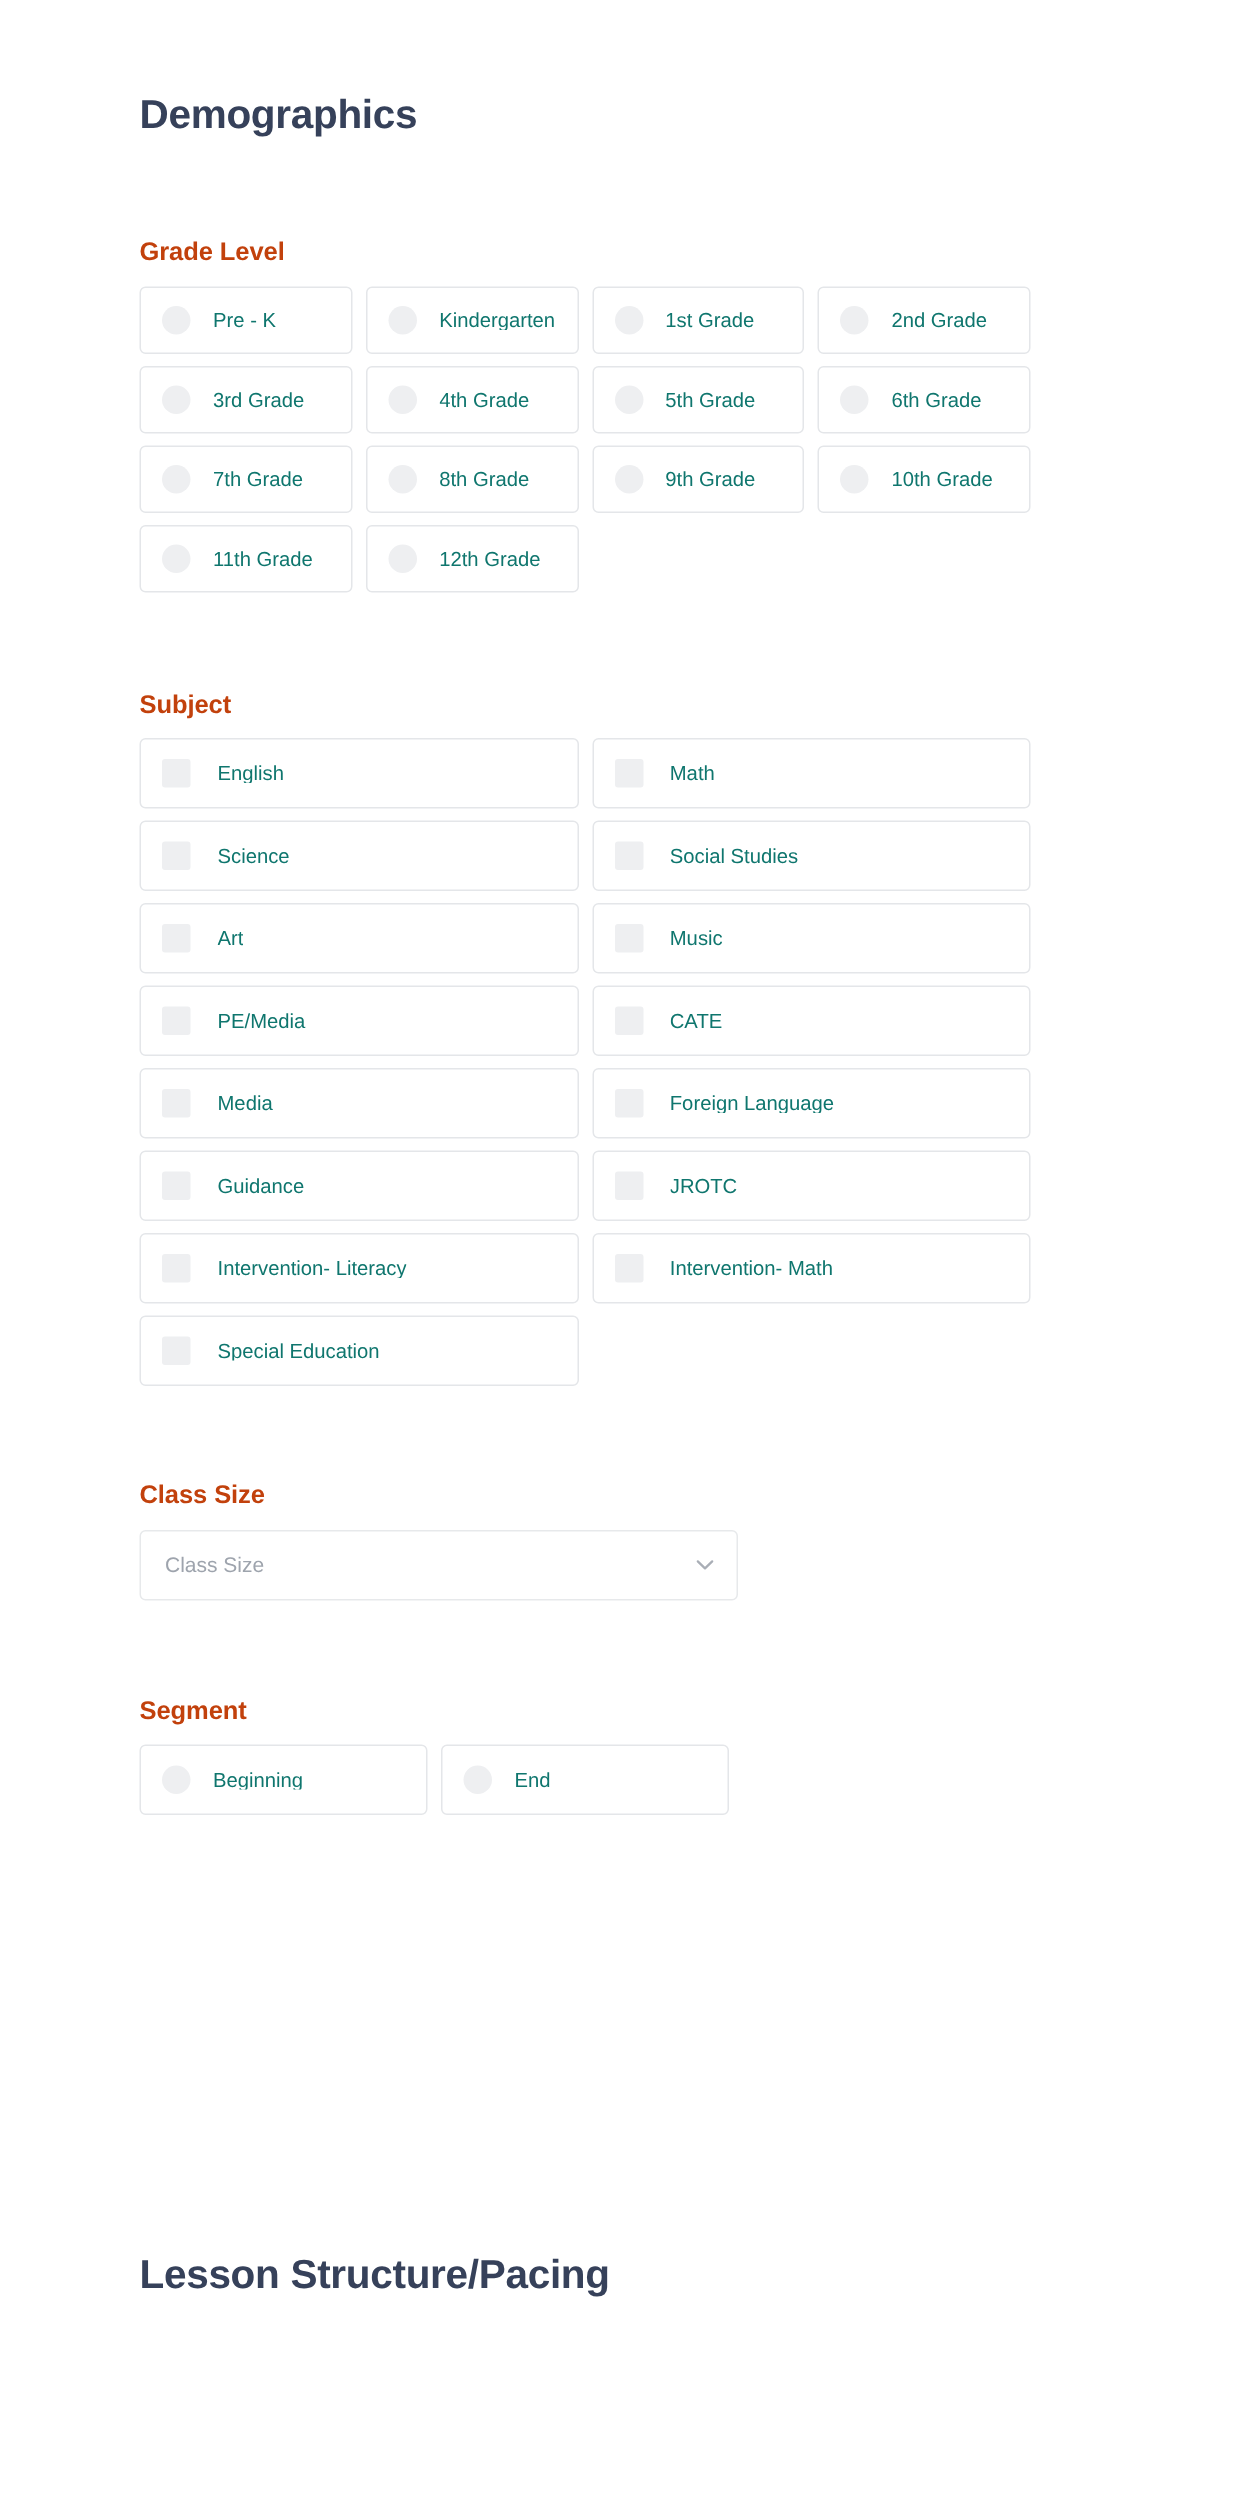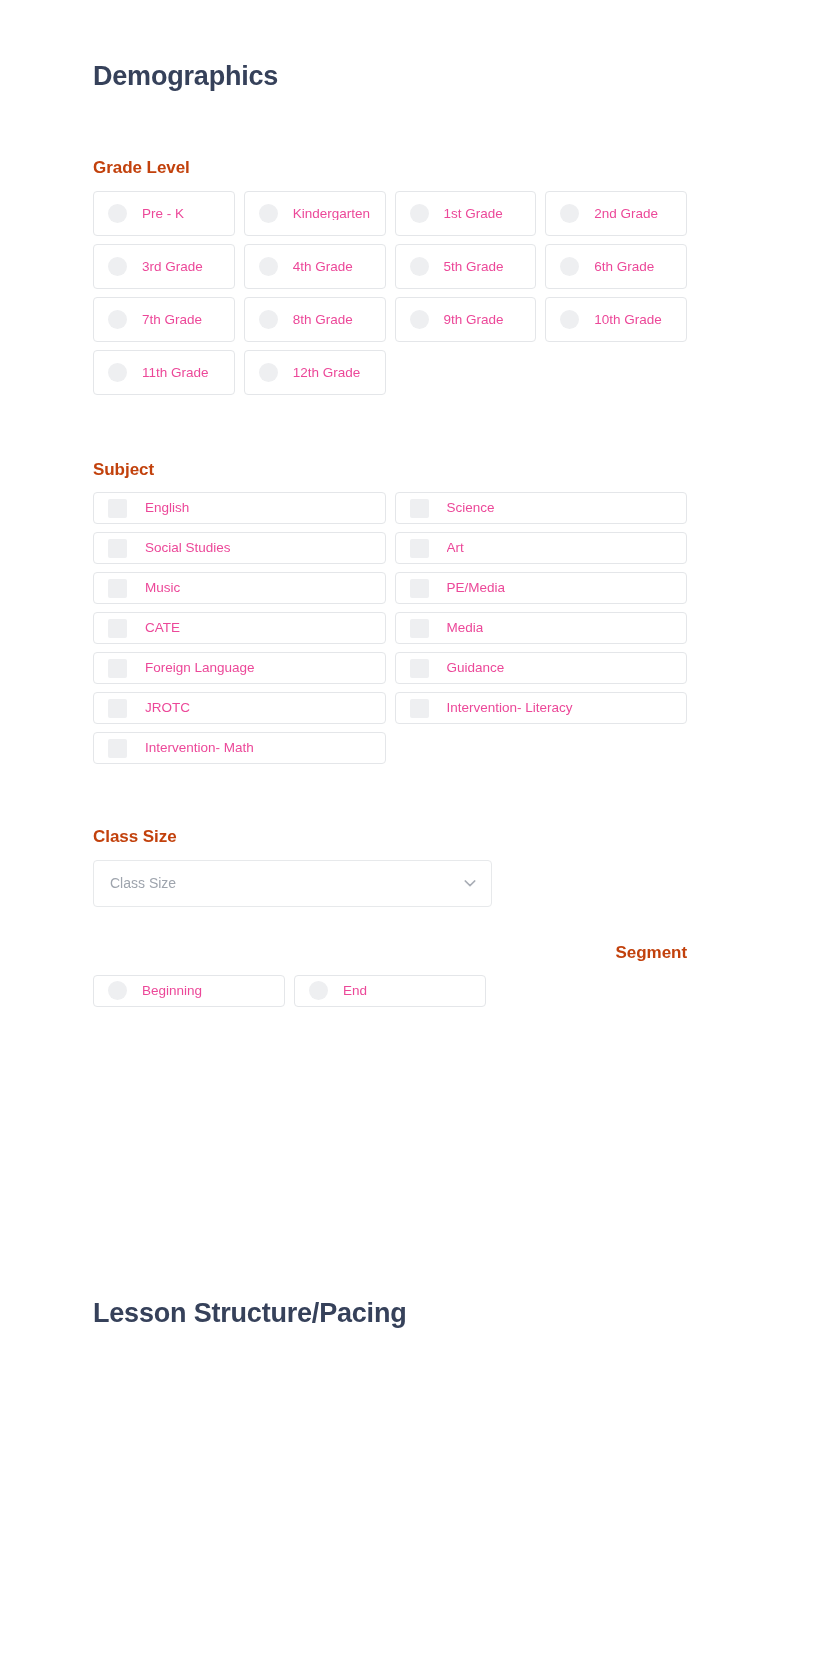--- a/index.html
+++ b/index.html
@@ -66,21 +66,21 @@
     display: flex;
     align-items: center;
     height: 45px;
     padding: 0 14px;
     background: #ffffff;
     border: 1px solid #e4e6e9;
     border-radius: 4px;
     cursor: pointer;
   }
 
-  .option-card.tall { height: 32px; }
+  .option-card.tall { height: 47px; }
 
   .radio-dot {
     flex: 0 0 auto;
     width: 19px;
     height: 19px;
     border-radius: 50%;
     background: #eeeff1;
     margin-right: 15px;
   }
 
@@ -88,21 +88,21 @@
     flex: 0 0 auto;
     width: 19px;
     height: 19px;
     border-radius: 2px;
     background: #eeeff1;
     margin-right: 18px;
   }
 
   .option-label {
     font-size: 13.5px;
-    color: #ec4899;
+    color: #0f766e;
     line-height: 1;
     white-space: nowrap;
     overflow: hidden;
     text-overflow: ellipsis;
   }
 
   
   .select-wrap {
     position: relative;
     width: 399px;
@@ -133,21 +133,21 @@
     display: block;
   }
   .chevron svg { display: block; }
 
   
   .mt-title    { margin-top: 60px; }
   .mt-group    { margin-top: 66px; }
   .mt-label    { margin-top: 12px; }
   .mt-subject  { margin-top: 65px; }
   .mt-class    { margin-top: 63px; }
-  .mt-segment  { margin-top: 36px; text-align: right; }
+  .mt-segment  { margin-top: 64px; }
   .mt-lesson   { margin-top: 290px; }
 </style>
 </head>
 <body>
 
 <div class="page">
   <div class="content">
 
     <h1 class="section-title mt-title">Demographics</h1>
 
@@ -217,20 +217,24 @@
     <div class="mt-subject">
       <div class="field-label">Subject</div>
 
       <div class="grid-2 mt-label" id="subject-grid">
           <div class="option-card tall">
             <span class="check-box"></span>
             <span class="option-label">English</span>
           </div>
           <div class="option-card tall">
             <span class="check-box"></span>
+            <span class="option-label">Math</span>
+          </div>
+          <div class="option-card tall">
+            <span class="check-box"></span>
             <span class="option-label">Science</span>
           </div>
           <div class="option-card tall">
             <span class="check-box"></span>
             <span class="option-label">Social Studies</span>
           </div>
           <div class="option-card tall">
             <span class="check-box"></span>
             <span class="option-label">Art</span>
           </div>
@@ -262,20 +266,24 @@
             <span class="check-box"></span>
             <span class="option-label">JROTC</span>
           </div>
           <div class="option-card tall">
             <span class="check-box"></span>
             <span class="option-label">Intervention- Literacy</span>
           </div>
           <div class="option-card tall">
             <span class="check-box"></span>
             <span class="option-label">Intervention- Math</span>
+          </div>
+          <div class="option-card tall">
+            <span class="check-box"></span>
+            <span class="option-label">Special Education</span>
           </div>
         </div>
     </div>
 
     <div class="mt-class">
       <div class="field-label">Class Size</div>
 
       <div class="select-wrap mt-label">
         <div class="select-box">
           <span class="select-placeholder">Class Size</span>

